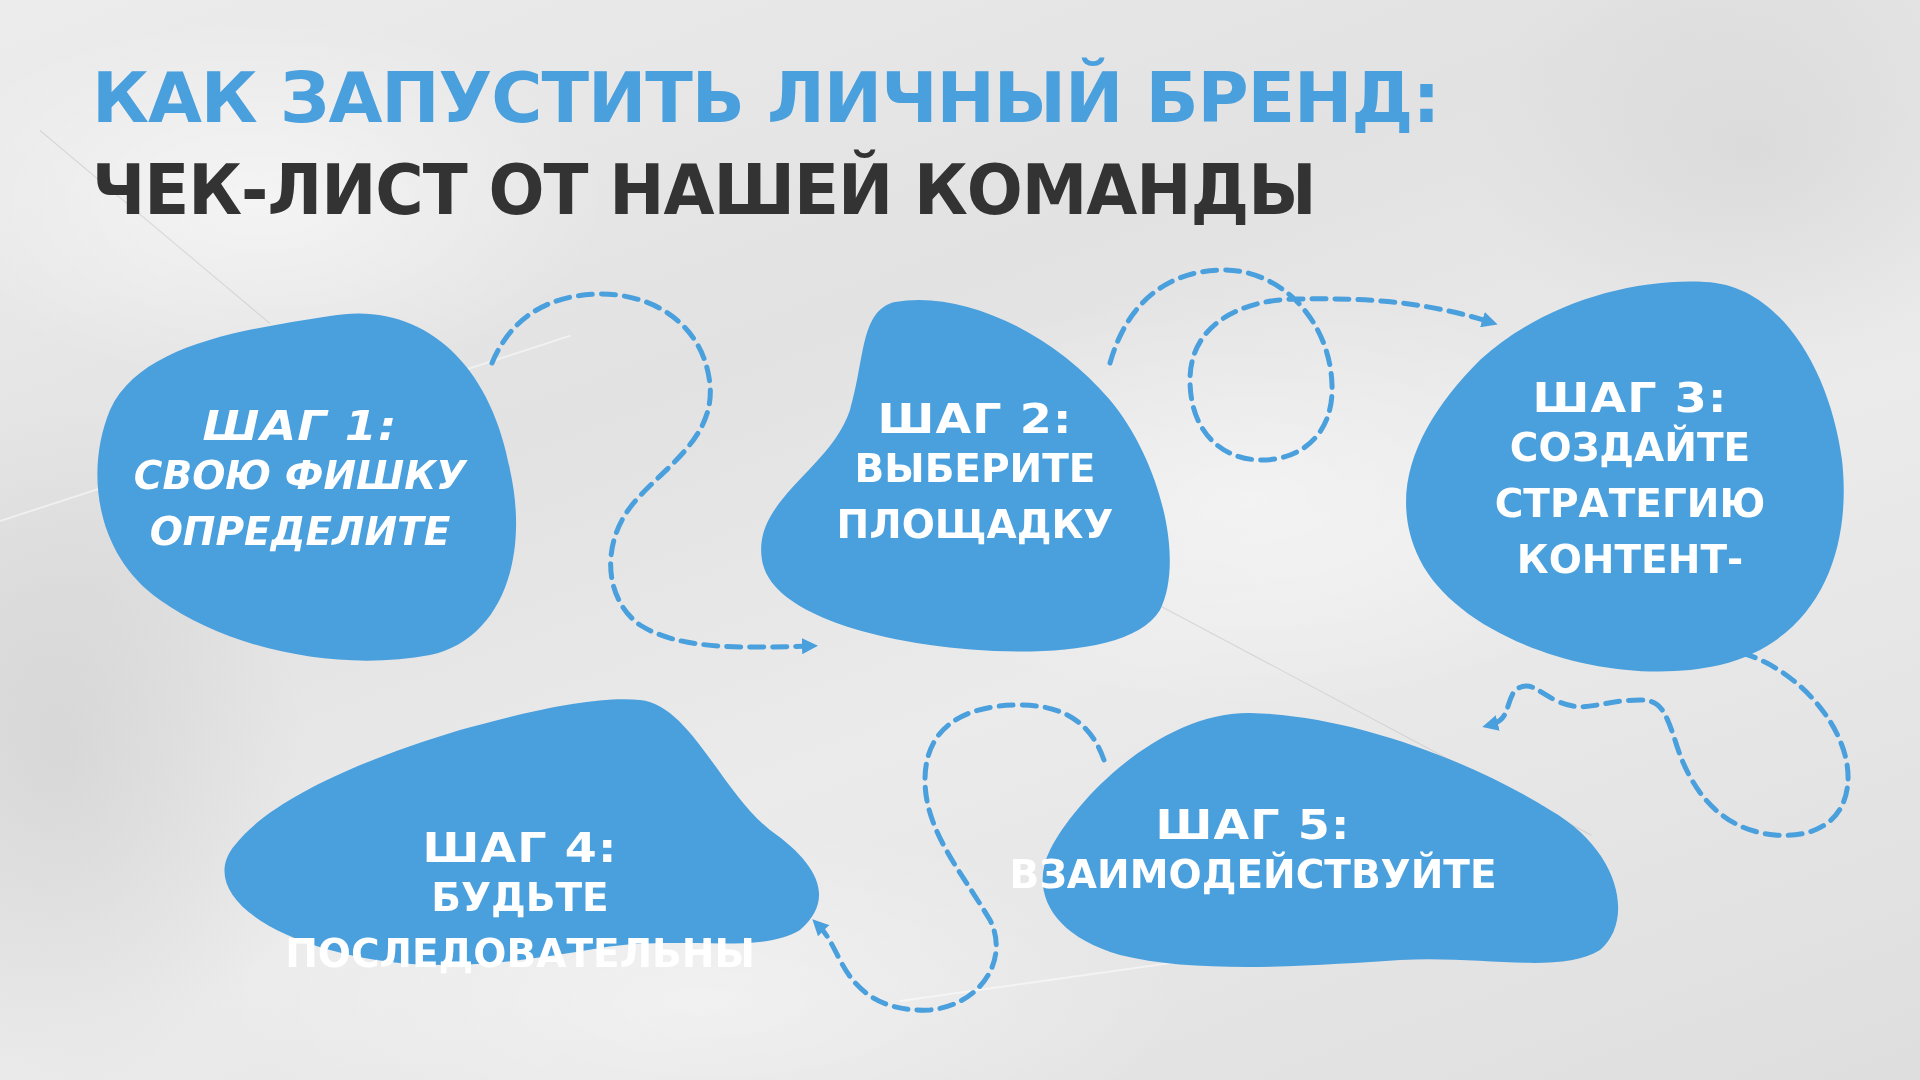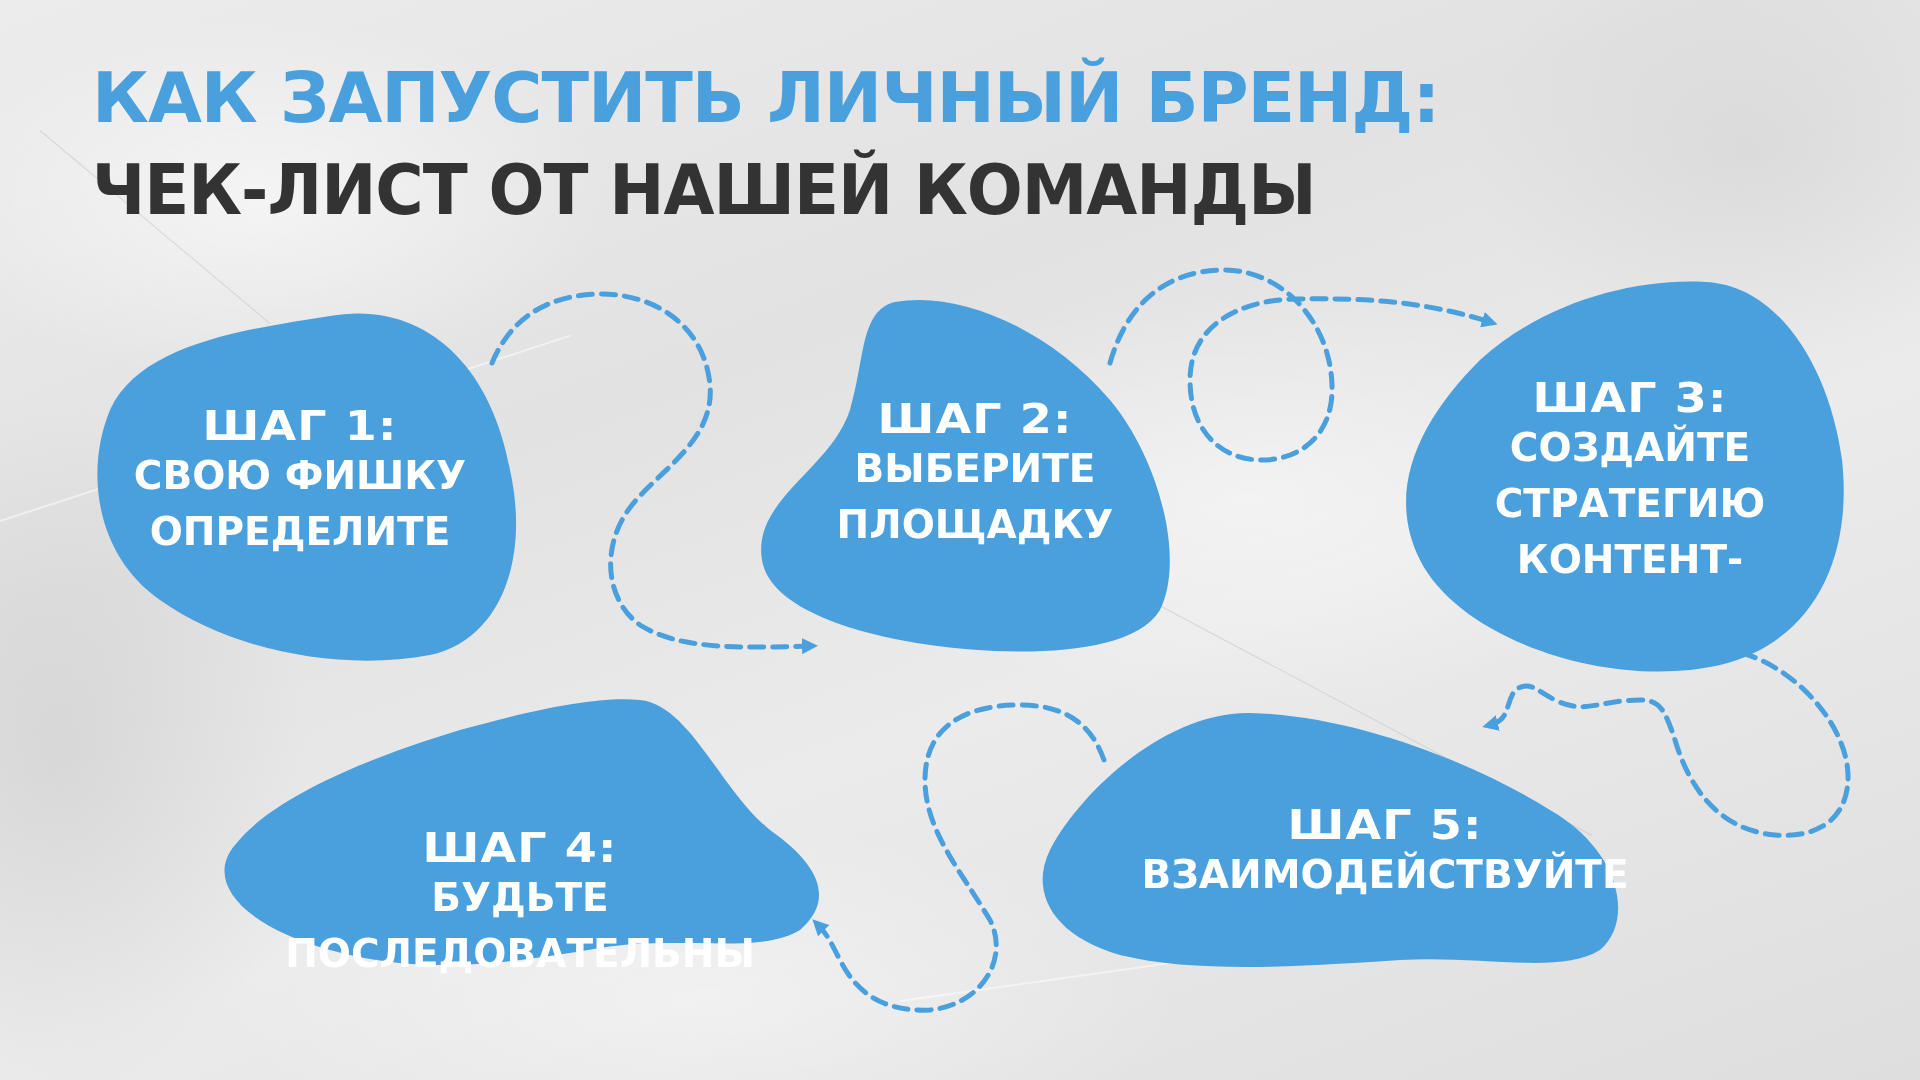--- a/index.html
+++ b/index.html
@@ -75,21 +75,21 @@
   <path fill="#4a9fdd" d="M1250,713 C1350,715 1470,760 1550,810 C1620,850 1635,920 1600,950 C1560,975 1480,955 1400,960 C1320,965 1200,975 1120,955 C1050,935 1030,890 1050,850 C1075,800 1160,712 1250,713 Z"></path>
 
   <g fill="none" stroke="#4a9fdd" stroke-width="5" stroke-dasharray="14 9" stroke-linecap="round">
     <path marker-end="url(#arrow)" d="M492,363 C510,320 545,295 600,294 C660,294 705,330 710,385 C715,440 660,470 632,505 C600,545 605,600 640,625 C680,650 740,648 810,646"></path>
     <path marker-end="url(#arrow)" d="M1110,363 C1125,310 1160,272 1220,270 C1280,268 1330,320 1332,385 C1334,435 1300,460 1262,460 C1220,460 1190,430 1190,380 C1190,325 1240,300 1295,299 C1360,298 1420,300 1490,322"></path>
     <path marker-end="url(#arrow)" d="M1742,653 C1800,670 1850,730 1848,780 C1846,825 1810,838 1775,835 C1720,830 1690,790 1675,740 C1665,710 1660,700 1640,700 C1600,700 1585,715 1555,700 C1535,690 1530,680 1515,690 C1505,705 1510,720 1490,725"></path>
     <path marker-end="url(#arrow)" d="M1104,760 C1090,720 1060,705 1020,705 C960,705 925,730 925,780 C925,830 960,870 990,920 C1010,960 980,1005 930,1010 C880,1012 855,990 840,960 C832,945 828,935 818,925"></path>
   </g>
 </svg>
 
-<div class="step" style="left:300px;top:404px;">
+<div class="step" style="left:300px;top:404px;font-style:italic;">
   <span class="label">ШАГ 1:</span>
   <span class="line">СВОЮ ФИШКУ</span>
   <span class="line">ОПРЕДЕЛИТЕ</span>
 </div>
 
 <div class="step" style="left:975px;top:397px;">
   <span class="label">ШАГ 2:</span>
   <span class="line">ВЫБЕРИТЕ</span>
   <span class="line">ПЛОЩАДКУ</span>
 </div>
@@ -100,16 +100,16 @@
   <span class="line">СТРАТЕГИЮ</span>
   <span class="line">КОНТЕНТ-</span>
 </div>
 
 <div class="step" style="left:520px;top:826px;">
   <span class="label">ШАГ 4:</span>
   <span class="line">БУДЬТЕ</span>
   <span class="line">ПОСЛЕДОВАТЕЛЬНЫ</span>
 </div>
 
-<div class="step" style="left:1385px;top:803px;">
+<div class="step" style="left:1253px;top:803px;">
   <span class="label">ШАГ 5:</span>
   <span class="line">ВЗАИМОДЕЙСТВУЙТЕ</span>
 </div>
 
 </body></html>

